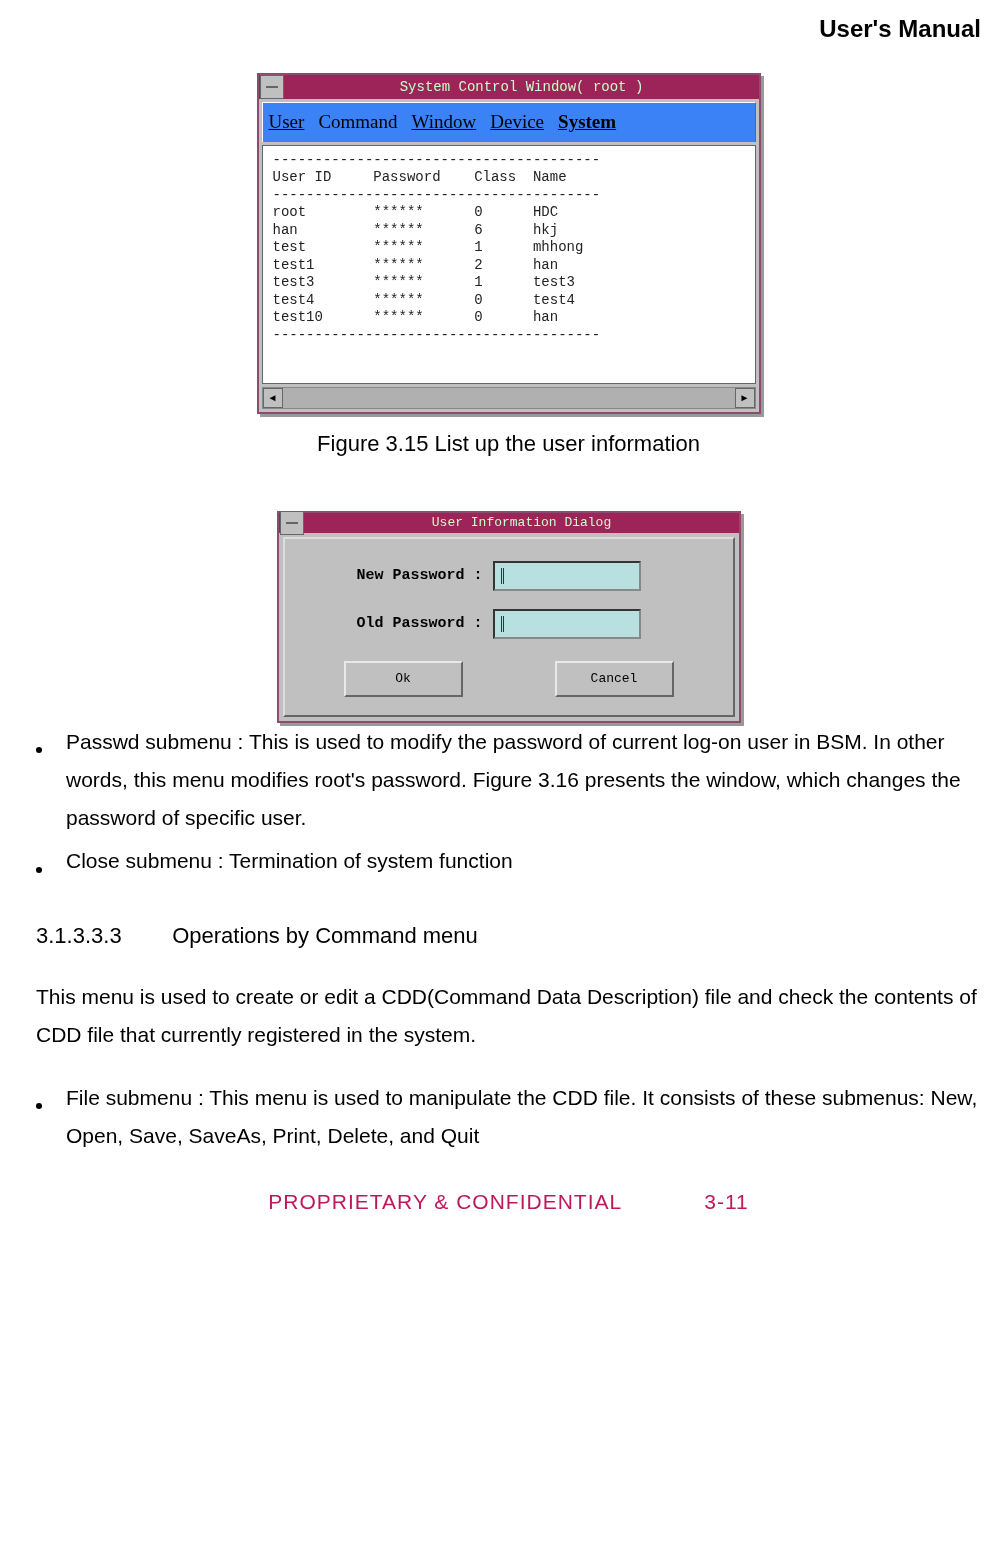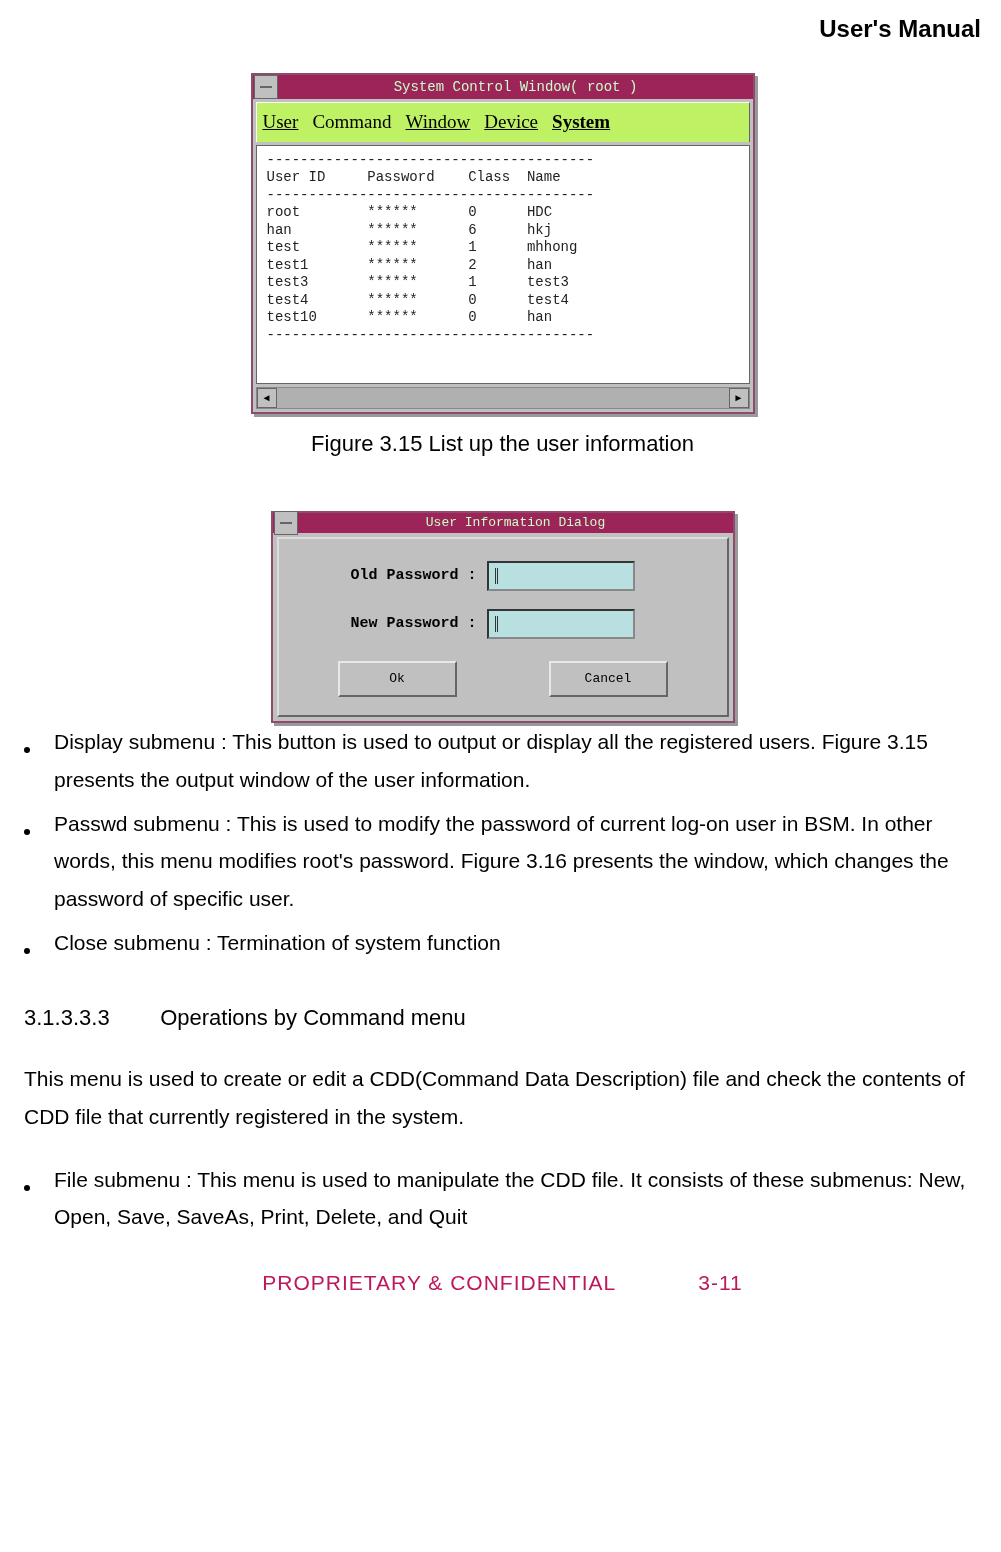--- a/index.html
+++ b/index.html
@@ -6,21 +6,21 @@
     font-family: Arial, Helvetica, sans-serif;
     width: 1001px;
     margin: 0;
     padding: 0;
     background: #fff;
     color: #000;
     font-size: 21px;
     line-height: 1.6;
   }
   .page {
-    padding: 10px 20px 20px 24px;
+    padding: 10px 20px 20px 36px;
   }
   .header-title {
     text-align: right;
     font-weight: bold;
     font-size: 24px;
     margin-bottom: 25px;
     padding-right: 0;
   }
   .window-box {
     border: 2px solid #8e4b6e;
@@ -50,21 +50,21 @@
   .title-bar-btn-inner {
     width: 12px;
     height: 2px;
     background: #666;
   }
   .title-bar-text {
     flex: 1;
     text-align: center;
   }
   .menu-bar {
-    background: #bef264;
+    background: #3b82f6;
     border-top: 1px solid #fff;
     border-left: 1px solid #fff;
     border-right: 1px solid #666;
     display: flex;
     padding: 4px 6px;
     gap: 14px;
     font-family: "Times New Roman", serif;
     font-size: 19px;
     margin: 3px;
   }
@@ -278,43 +278,39 @@
 
   <div class="dialog-box">
     <div class="dialog-title-bar">
       <div class="title-bar-btn">
           <div class="title-bar-btn-inner"></div>
         </div>
       <div class="title-bar-text">User Information Dialog</div>
     </div>
     <div class="dialog-body">
       <div class="form-row">
-        <label>Old Password :</label>
+        <label>New Password :</label>
         <div class="form-input">
             <span class="cursor-bar"></span>
           </div>
       </div>
       <div class="form-row">
-        <label>New Password :</label>
+        <label>Old Password :</label>
         <div class="form-input">
             <span class="cursor-bar"></span>
           </div>
       </div>
       <div class="button-row">
         <div class="dlg-btn">Ok</div>
         <div class="dlg-btn">Cancel</div>
       </div>
     </div>
   </div>
 
   <ul class="body-list">
-    <li>
-      <span class="bullet"><span class="bullet-dot"></span></span>
-      <span class="li-text">Display submenu :  This button is used to output or display all the registered users. Figure 3.15 presents the output window of the user information.</span>
-    </li>
     <li>
       <span class="bullet"><span class="bullet-dot"></span></span>
       <span class="li-text">Passwd submenu : This is used to modify the password of current log-on user in BSM. In other words, this menu modifies root's password. Figure 3.16 presents the window, which changes the password of specific user.</span>
     </li>
     <li>
       <span class="bullet"><span class="bullet-dot"></span></span>
       <span class="li-text">Close submenu : Termination of system function</span>
     </li>
   </ul>
 

